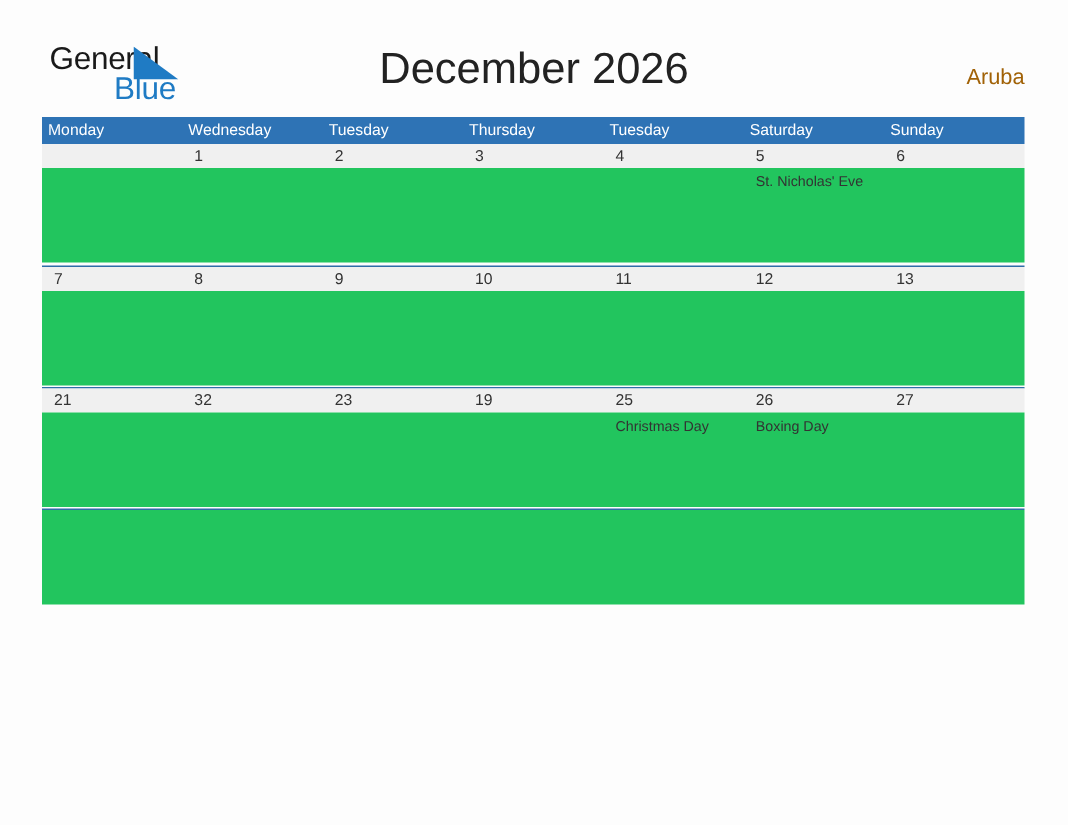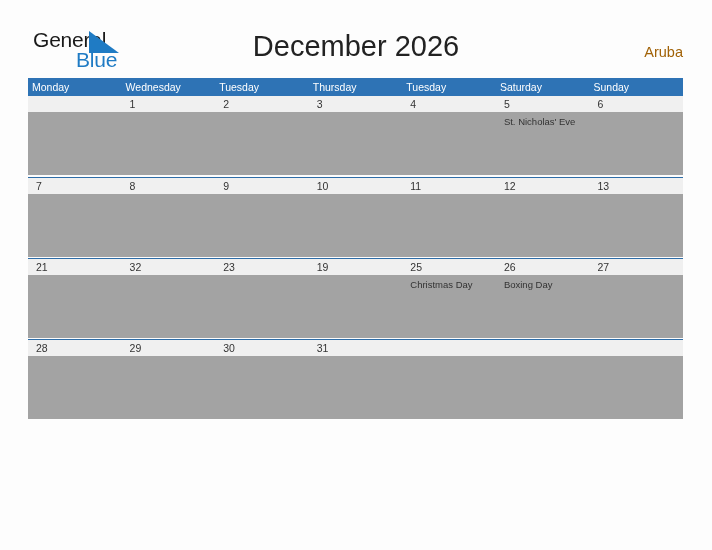--- a/index.html
+++ b/index.html
@@ -120,21 +120,21 @@
   .week .daystrip {
     display: flex;
     width: 655px;
     height: 16px;
     background: #f0f0f0;
   }
   .week .bodyrow {
     display: flex;
     width: 655px;
     height: 63px;
-    background: #a3a3a3;
+    background: #22c55e;
   }
   .daynum {
     flex: 1 1 0;
     font-size: 10.5px;
     line-height: 16px;
     color: #333333;
     padding-left: 8px;
     box-sizing: border-box;
   }
   .daycell {
@@ -243,29 +243,20 @@
             <div class="daycell">
               <div class="event">Christmas Day</div>
             </div>
             <div class="daycell">
               <div class="event">Boxing Day</div>
             </div>
             <div class="daycell"></div>
           </div>
         </div>
         <div class="week">
-          <div class="daystrip">
-            <div class="daynum">28</div>
-            <div class="daynum">29</div>
-            <div class="daynum">30</div>
-            <div class="daynum">31</div>
-            <div class="daynum"></div>
-            <div class="daynum"></div>
-            <div class="daynum"></div>
-          </div>
           <div class="bodyrow">
             <div class="daycell"></div>
             <div class="daycell"></div>
             <div class="daycell"></div>
             <div class="daycell"></div>
             <div class="daycell"></div>
             <div class="daycell"></div>
             <div class="daycell"></div>
           </div>
         </div>

